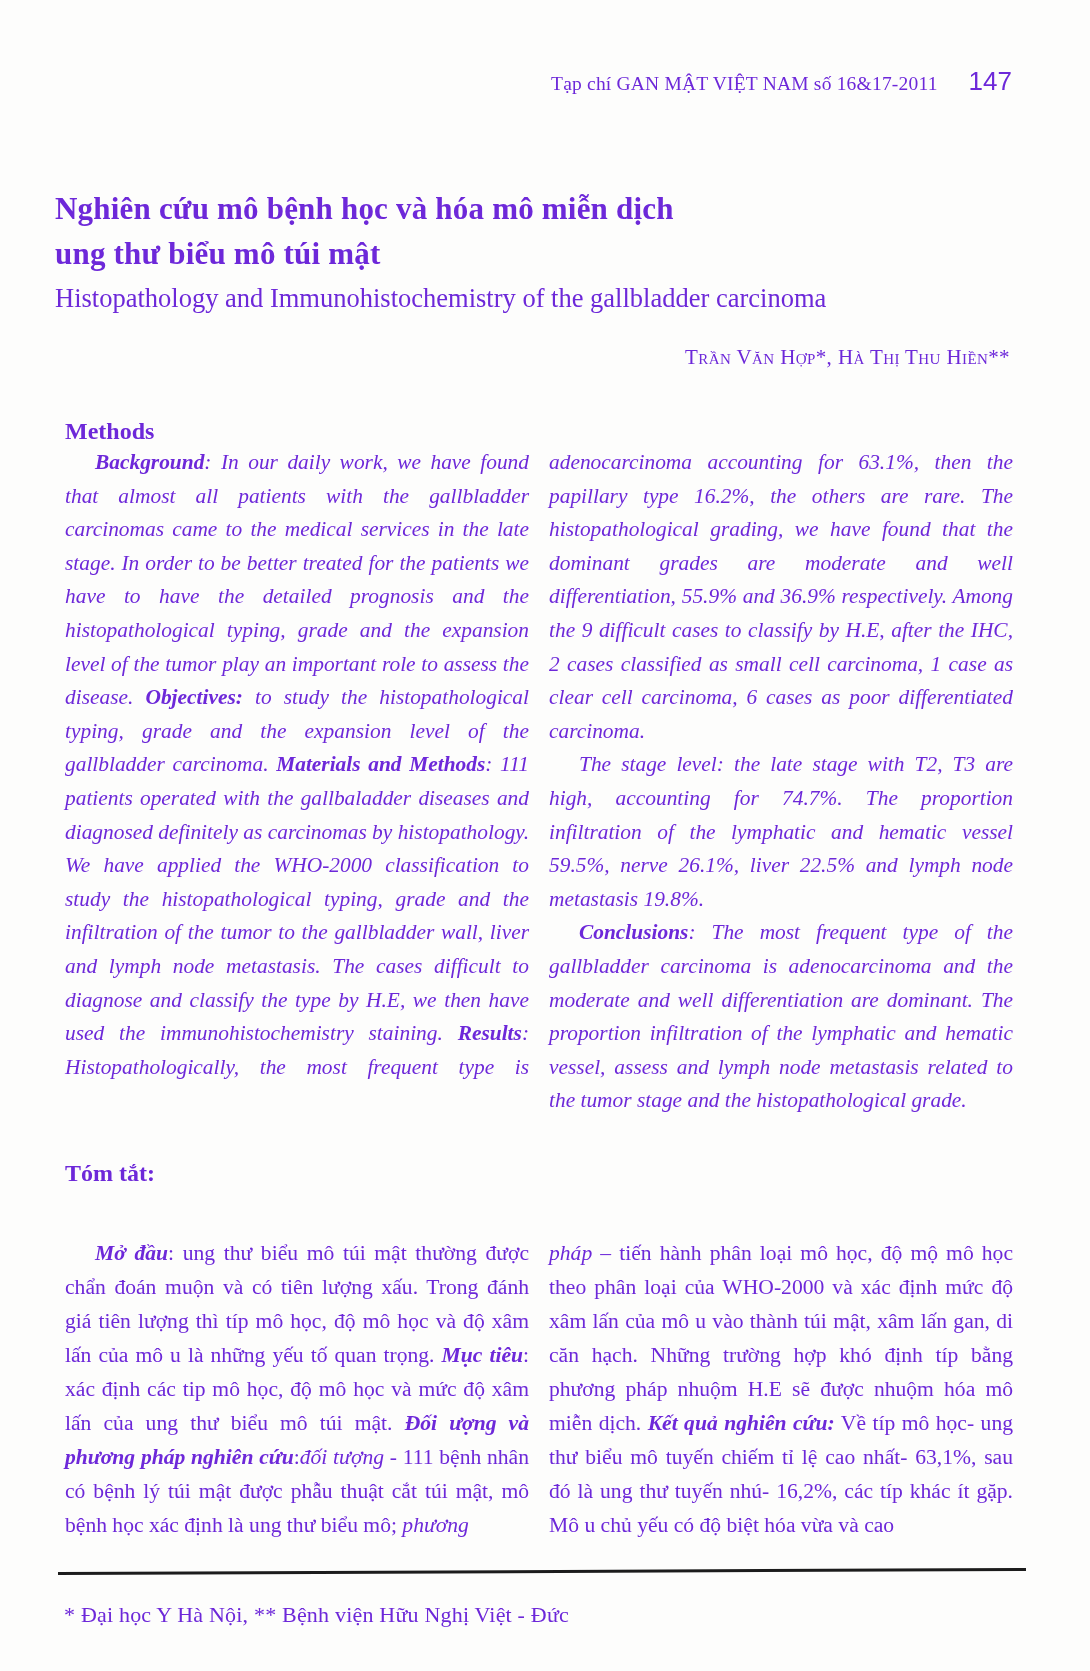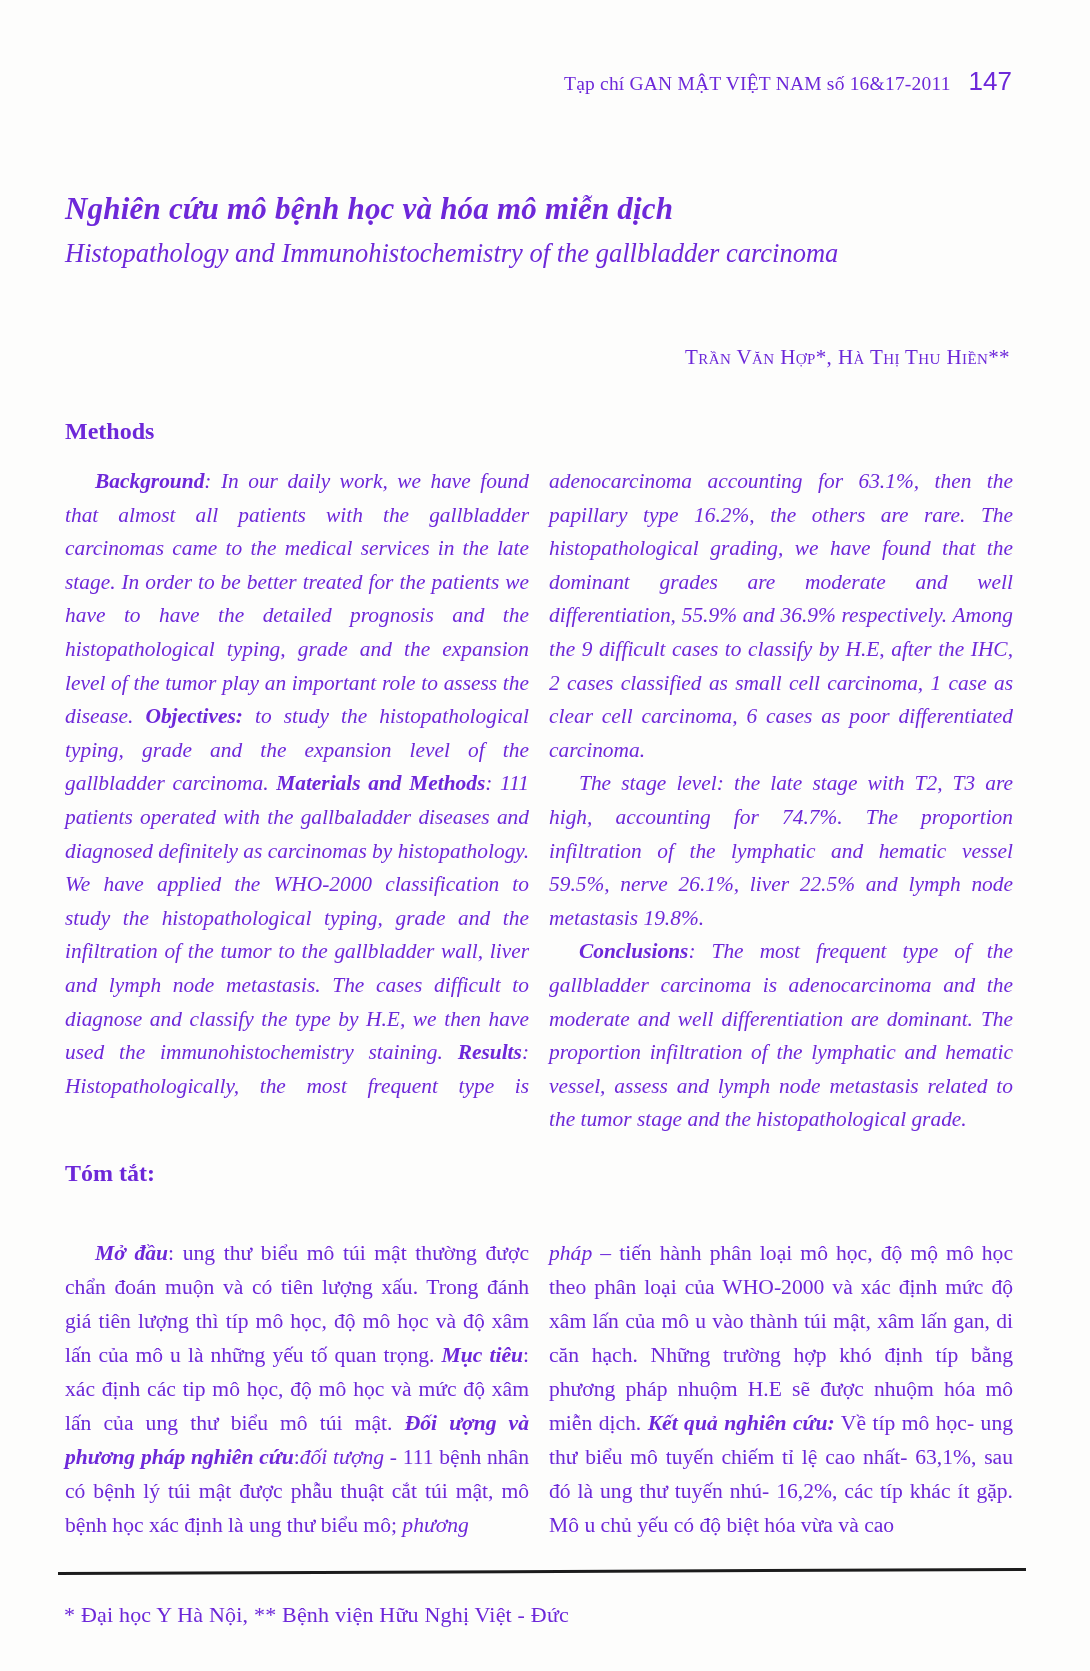--- a/index.html
+++ b/index.html
@@ -12,37 +12,37 @@
     font-family:"Liberation Serif","DejaVu Serif",serif;
     overflow:hidden;
   }
   
   .running-head{
     position:absolute;top:66px;right:78px;
     display:flex;align-items:baseline;gap:18px;
     white-space:nowrap;
   }
   .journal-name{font-size:19.5px;letter-spacing:.2px;}
-  .page-number{font-family:"Liberation Sans","DejaVu Sans",sans-serif;font-size:26px;}
+  .page-number{font-family:"Liberation Sans","DejaVu Sans",sans-serif;font-size:26px;margin-left:13px;}
   
-  .title-block{position:absolute;left:65px;top:186px;width:950px;font-style:italic;}
+  .title-block{position:absolute;left:55px;top:186px;width:950px;}
   .title-vi{font-weight:bold;font-size:31px;line-height:45px;letter-spacing:.2px;}
   .title-en{font-size:26.5px;line-height:38px;margin-top:3px;}
   .authors{
     position:absolute;top:345px;right:80px;
     font-variant:small-caps;font-size:21px;letter-spacing:.4px;
     white-space:nowrap;
   }
   
   .sec-heading{font-weight:bold;font-size:24px;}
   .summary-heading{position:absolute;left:65px;top:418px;}
   .tomtat-heading{position:absolute;left:65px;top:1160px;}
   
   .cols{position:absolute;left:65px;width:948px;display:flex;gap:20px;}
-  .summary-cols{top:465px;justify-content:space-between;}
+  .summary-cols{top:446px;justify-content:space-between;}
   .tomtat-cols{top:1206px;margin-top:30px;}
   .col{width:464px;}
   .para{
     margin:0;text-align:justify;
     font-size:21.4px;line-height:33.6px;
     hyphens:none;
   }
   .tomtat-cols .para{font-size:21.6px;line-height:34px;}
   .para.indent{text-indent:30px;}
   .para.jlast{text-align-last:justify;}
@@ -67,20 +67,21 @@
 <div class="page">
 
   <div class="running-head">
     <span class="journal-name">Tạp chí GAN MẬT VIỆT NAM số 16&amp;17-2011</span>
     <span class="page-number">147</span>
   </div>
 
   <div class="title-block">
     <div class="title-vi">
       <div>Nghiên cứu mô bệnh học và hóa mô miễn dịch</div>
+      <div>ung thư biểu mô túi mật</div>
     </div>
     <div class="title-en">Histopathology and Immunohistochemistry of the gallbladder carcinoma</div>
   </div>
 
   <div class="authors">Trần Văn Hợp*, Hà Thị Thu Hiền**</div>
 
   <div class="sec-heading summary-heading">Methods</div>
 
   <div class="cols summary-cols">
     <div class="col col-italic">

